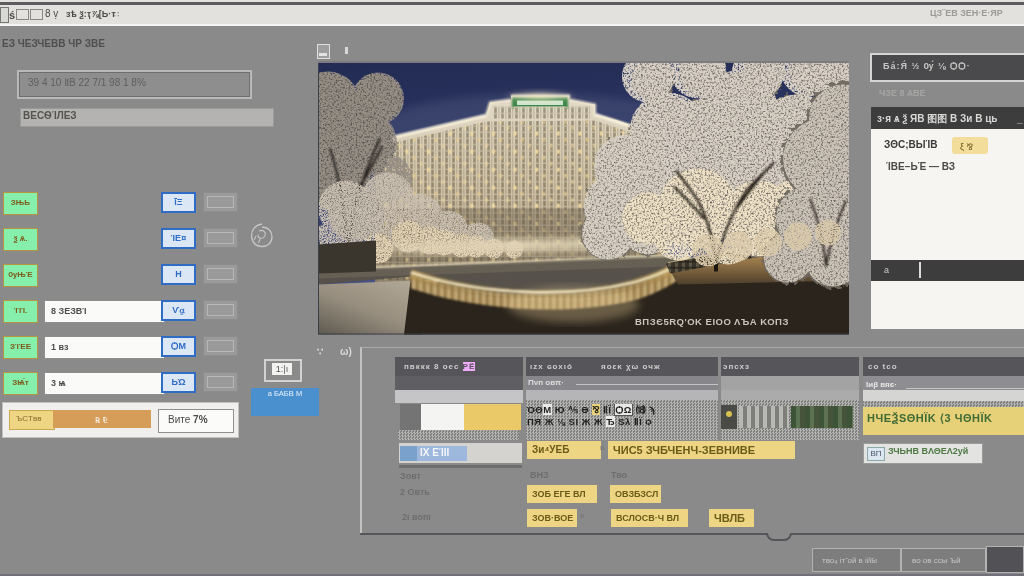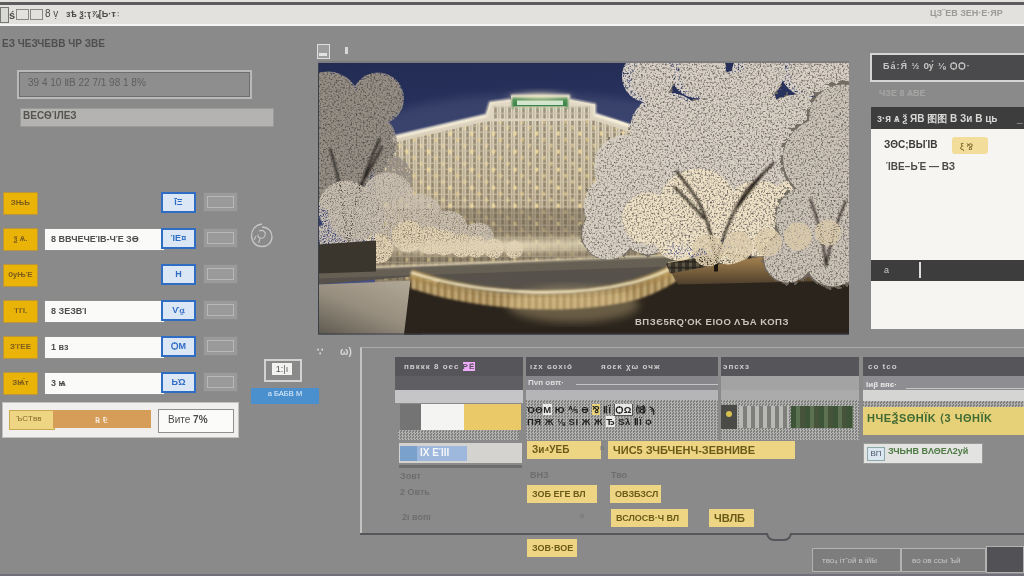--- a/index.html
+++ b/index.html
@@ -33,21 +33,20 @@
 <div id="rows">
 <div class="row" style="top:192px;">
       <div class="lab">ЗЊЬ</div>
       <div class="bb">
         <span>ΐΞ</span>
       </div>
       <div class="gb"></div>
     </div>
 <div class="row" style="top:228px;">
       <div class="lab">ѯ Ѧ.</div>
-      <div class="inp">8 ВВЧЕЧΕΊВ-ЧΈ ЗѲ</div>
       <div class="bb">
         <span>ΊΕ¤</span>
       </div>
       <div class="gb"></div>
     </div>
 <div class="row" style="top:264px;">
       <div class="lab">ѸЊΈ</div>
       <div class="bb">
         <span>Η</span>
       </div>
@@ -73,36 +72,36 @@
       <div class="lab">ЗѨ́т</div>
       <div class="inp">3 ѩ</div>
       <div class="bb">
         <span>ЬΏ</span>
       </div>
       <div class="gb"></div>
     </div>
 </div>
 <style>
 .row{position:absolute;left:0;width:240px;height:24px;}
-.row .lab{position:absolute;left:3px;top:0;width:33px;height:21px;background:#eab308;border:1px solid #b79440;font-size:8px;font-weight:bold;color:#7d5d1e;text-align:center;line-height:20px;overflow:hidden;}
+.row .lab{position:absolute;left:3px;top:0;width:33px;height:21px;background:#86efac;border:1px solid #b79440;font-size:8px;font-weight:bold;color:#7d5d1e;text-align:center;line-height:20px;overflow:hidden;}
 .row .inp{position:absolute;left:44px;top:0;width:113px;height:21px;background:#fafaf8;border:1px solid #8e8e8c;font-size:9px;font-weight:bold;color:#4e4e4e;line-height:21px;padding-left:6px;overflow:hidden;}
 .row .bb{position:absolute;left:161px;top:0;width:31px;height:17px;background:#dce7f5;border:2px solid #2f6cc4;}
 .row .bb span{display:block;text-align:center;font-size:9px;font-weight:bold;color:#2f6cc4;line-height:17px;}
 .row .gb{position:absolute;left:203px;top:0;width:33px;height:18px;background:#9a9a9a;border:1px solid #8280807e;box-shadow:inset 0 0 0 3px #9a9a9a, inset 0 0 0 4px #b8b8b6;}
 </style>
 
 <svg class="abs" style="left:249px;top:222px;" width="26" height="28" viewBox="0 0 26 28">
  <path d="M13 2 C 6 3 2.5 8 2.5 13.5 C 2.5 20 7 24.5 13 24.5 C 18.5 24.5 23 21 23 14.5 C 23 9 19 5 13 5" fill="none" stroke="#c6c6c6" stroke-width="1.3"></path>
  <path d="M10 9 C 14 7 18 10.5 15.5 14.5 C 13.5 17.5 8.5 16.5 9 12.5 M7 14 L5 18 M11 17 L9.5 21" fill="none" stroke="#c6c6c6" stroke-width="1.1"></path>
 </svg>
 
 <div class="abs" style="left:264px;top:359px;width:34px;height:19px;border:2px solid #d2d2d0;"></div>
 <div class="abs" style="left:272px;top:363px;width:20px;height:12px;background:#f2f2f0;font-size:9px;color:#555;text-align:center;line-height:12px;">1:|ı</div>
 
-<div class="abs" style="left:251px;top:388px;width:68px;height:16px;background:#4a90cf;color:#eaf2fa;font-size:7.5px;text-align:center;line-height:12px;">а БАБВ М</div>
+<div class="abs" style="left:251px;top:388px;width:68px;height:28px;background:#4a90cf;color:#eaf2fa;font-size:7.5px;text-align:center;line-height:12px;">а БАБВ М</div>
 
 <div class="abs" style="left:2px;top:402px;width:235px;height:34px;background:#f0efed;border:1px solid #c2c2c0;"></div>
 <div class="abs" style="left:9px;top:410px;width:44px;height:18px;background:#eed584;border:1px solid #c9a94e;"></div>
 <div class="abs" style="left:16px;top:414px;font-size:8px;color:#8a6a28;">ЪϹΤвв</div>
 <div class="abs" style="left:53px;top:410px;width:98px;height:18px;background:#d69d58;"></div>
 <div class="abs" style="left:95px;top:414px;font-size:8px;color:#fff;">℞ ⅊</div>
 <div class="abs" style="left:158px;top:409px;width:74px;height:22px;background:#fbfbf9;border:1px solid #8f8f8d;"></div>
 <div class="abs" style="left:168px;top:414px;font-size:10px;color:#4a4a4a;">Вите  <b>7%</b></div>
 
 <div class="abs" style="left:318px;top:61px;width:531px;height:2px;background:#7c7c7e;"></div>
@@ -451,21 +450,21 @@
 <div class="abs" style="left:867px;top:447px;width:16px;height:12px;background:#dce6f0;border:1px solid #8aa;font-size:8px;color:#456;text-align:center;line-height:12px;">ВП</div>
 <div class="abs" style="left:888px;top:446px;font-size:9px;font-weight:bold;color:#4e7a44;">ЗЧЬΗΒ ВΛΘΕΛ2уй</div>
 
 <div class="gtxt" style="left:400px;top:471px;">Зовт</div>
 <div class="gtxt" style="left:530px;top:470px;">ВНЗ</div>
 <div class="gtxt" style="left:611px;top:470px;text-align:right;">Тво</div>
 <div class="gtxt" style="left:400px;top:487px;">2 Овть</div>
 <div class="chip" style="left:527px;top:485px;width:60px;font-size:9px;">ЗОБ ЕГЕ ВЛ</div>
 <div class="chip" style="left:610px;top:485px;width:41px;font-size:9px;">ОВЗБЗСЛ</div>
 <div class="gtxt" style="left:402px;top:512px;">2ι вопι</div>
-<div class="chip" style="left:527px;top:509px;width:40px;font-size:9px;margin-top:30px;">ЗОВ·ВОЕ</div>
+<div class="chip" style="left:527px;top:509px;width:40px;font-size:9px;">ЗОВ·ВОЕ</div>
 <div class="abs" style="left:580px;top:511px;font-size:8px;color:#777;">в</div>
 <div class="chip" style="left:611px;top:509px;width:67px;font-size:9px;">ВСЛОСВ·Ч ВЛ</div>
 <div class="chip" style="left:709px;top:509px;width:35px;font-size:11px;">ЧВЛБ</div>
 
 <div class="abs" style="left:360px;top:533px;width:664px;height:2px;background:#55555a;"></div>
 <div class="abs" style="left:766px;top:533px;width:26px;height:8px;background:#8a8a8a;border:2px solid #55555a;border-top:none;border-radius:0 0 10px 10px;box-sizing:border-box;"></div>
 </div>
 
 <div class="abs" style="left:812px;top:548px;width:89px;height:24px;background:#7d7d7d;border:1.5px solid #b2b2b2;box-sizing:border-box;"></div>
 <div class="abs" style="left:822px;top:556px;font-size:8px;color:#c6c6c6;">тво₄ іт̃ ой в ій̃ы</div>

